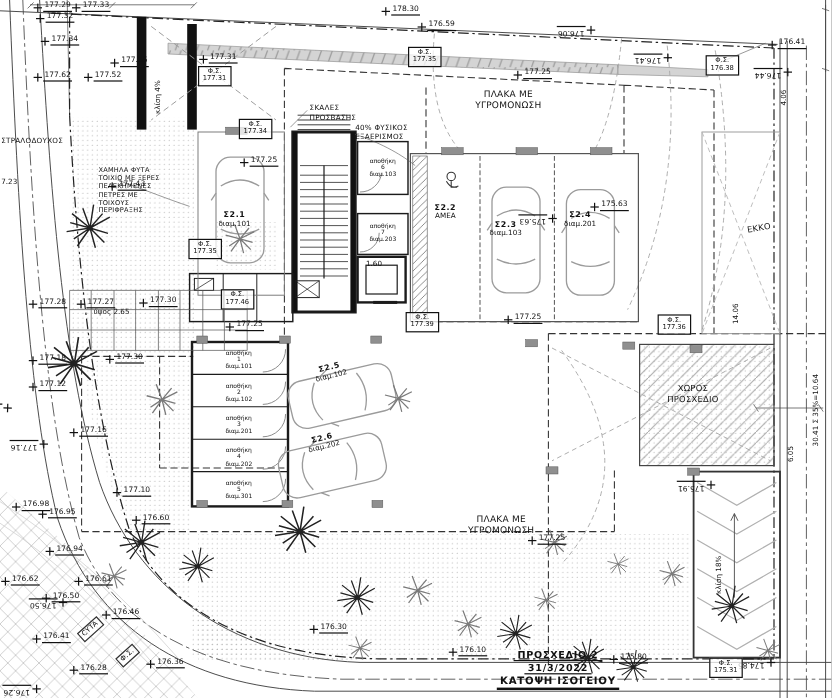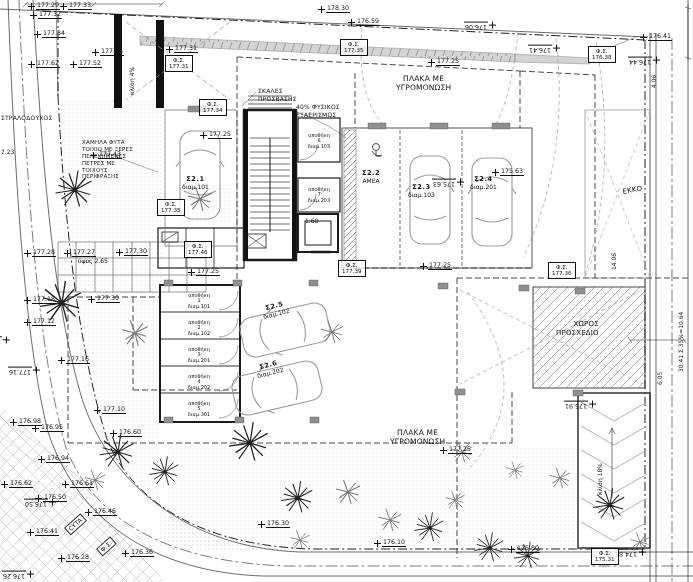--- a/index.html
+++ b/index.html
@@ -241,20 +241,25 @@
     <use href="#g-bush" transform="translate(640,542) scale(1.2)"></use>
     <use href="#g-bush" transform="translate(390,520) scale(1.4)"></use>
     <use href="#g-bush" transform="translate(300,540) scale(1.2)"></use>
     <use href="#g-bush" transform="translate(95,480) scale(1.3)"></use>
     <use href="#g-bush" transform="translate(455,500) scale(1.2)"></use>
     <use href="#g-bush" transform="translate(515,470) scale(1.1)"></use>
   </g>
 </svg>
 
 <div id="labels">
+  <div class="tb">
+    <div>ΠΡΟΣΧΕΔΙΟ 2</div><br>
+    <div>31/3/2022</div><br>
+    <div class="l3">ΚΑΤΟΨΗ ΙΣΟΓΕΙΟΥ</div>
+  </div>
 <div class="sl" style="left: 28px; top: 2px;">
         <i></i>
         <span>177.29</span>
       </div>
       <div class="sl" style="left: 60px; top: 2px;">
         <i></i>
         <span>177.33</span>
       </div>
       <div class="sl" style="left: 30px; top: 11px;">
         <i></i>
@@ -494,21 +499,21 @@
       <div class="dim" style="left: 129px; top: 95px; transform: rotate(-90deg);">κλίση 4%</div>
       <div class="dim" style="left: 1px; top: 149px;">7.23</div>
       <div class="ann center" style="font-size: 7.5px; left: 396px; top: 74px;">
         <div>ΠΛΑΚΑ ΜΕ</div>
         <div>ΥΓΡΟΜΟΝΩΣΗ</div>
       </div>
       <div class="ann center" style="font-size: 7.5px; left: 390px; top: 428px;">
         <div>ΠΛΑΚΑ ΜΕ</div>
         <div>ΥΓΡΟΜΟΝΩΣΗ</div>
       </div>
-      <div class="ann center" style="font-size: 7px; left: 556px; top: 320px; text-align: right;">
+      <div class="ann center" style="font-size: 7px; left: 556px; top: 320px;">
         <div>ΧΩΡΟΣ</div>
         <div>ΠΡΟΣΧΕΔΙΟ</div>
       </div>
       <div class="ann" style="font-size: 7px; left: 622px; top: 188px; transform: rotate(-10deg);">
         <div>ΕΚΚΟ</div>
       </div>
       <div class="ann" style="font-size: 6px; left: 258px; top: 87px;">
         <div>ΣΚΑΛΕΣ</div>
         <div>ΠΡΟΣΒΑΣΗΣ</div>
       </div>

